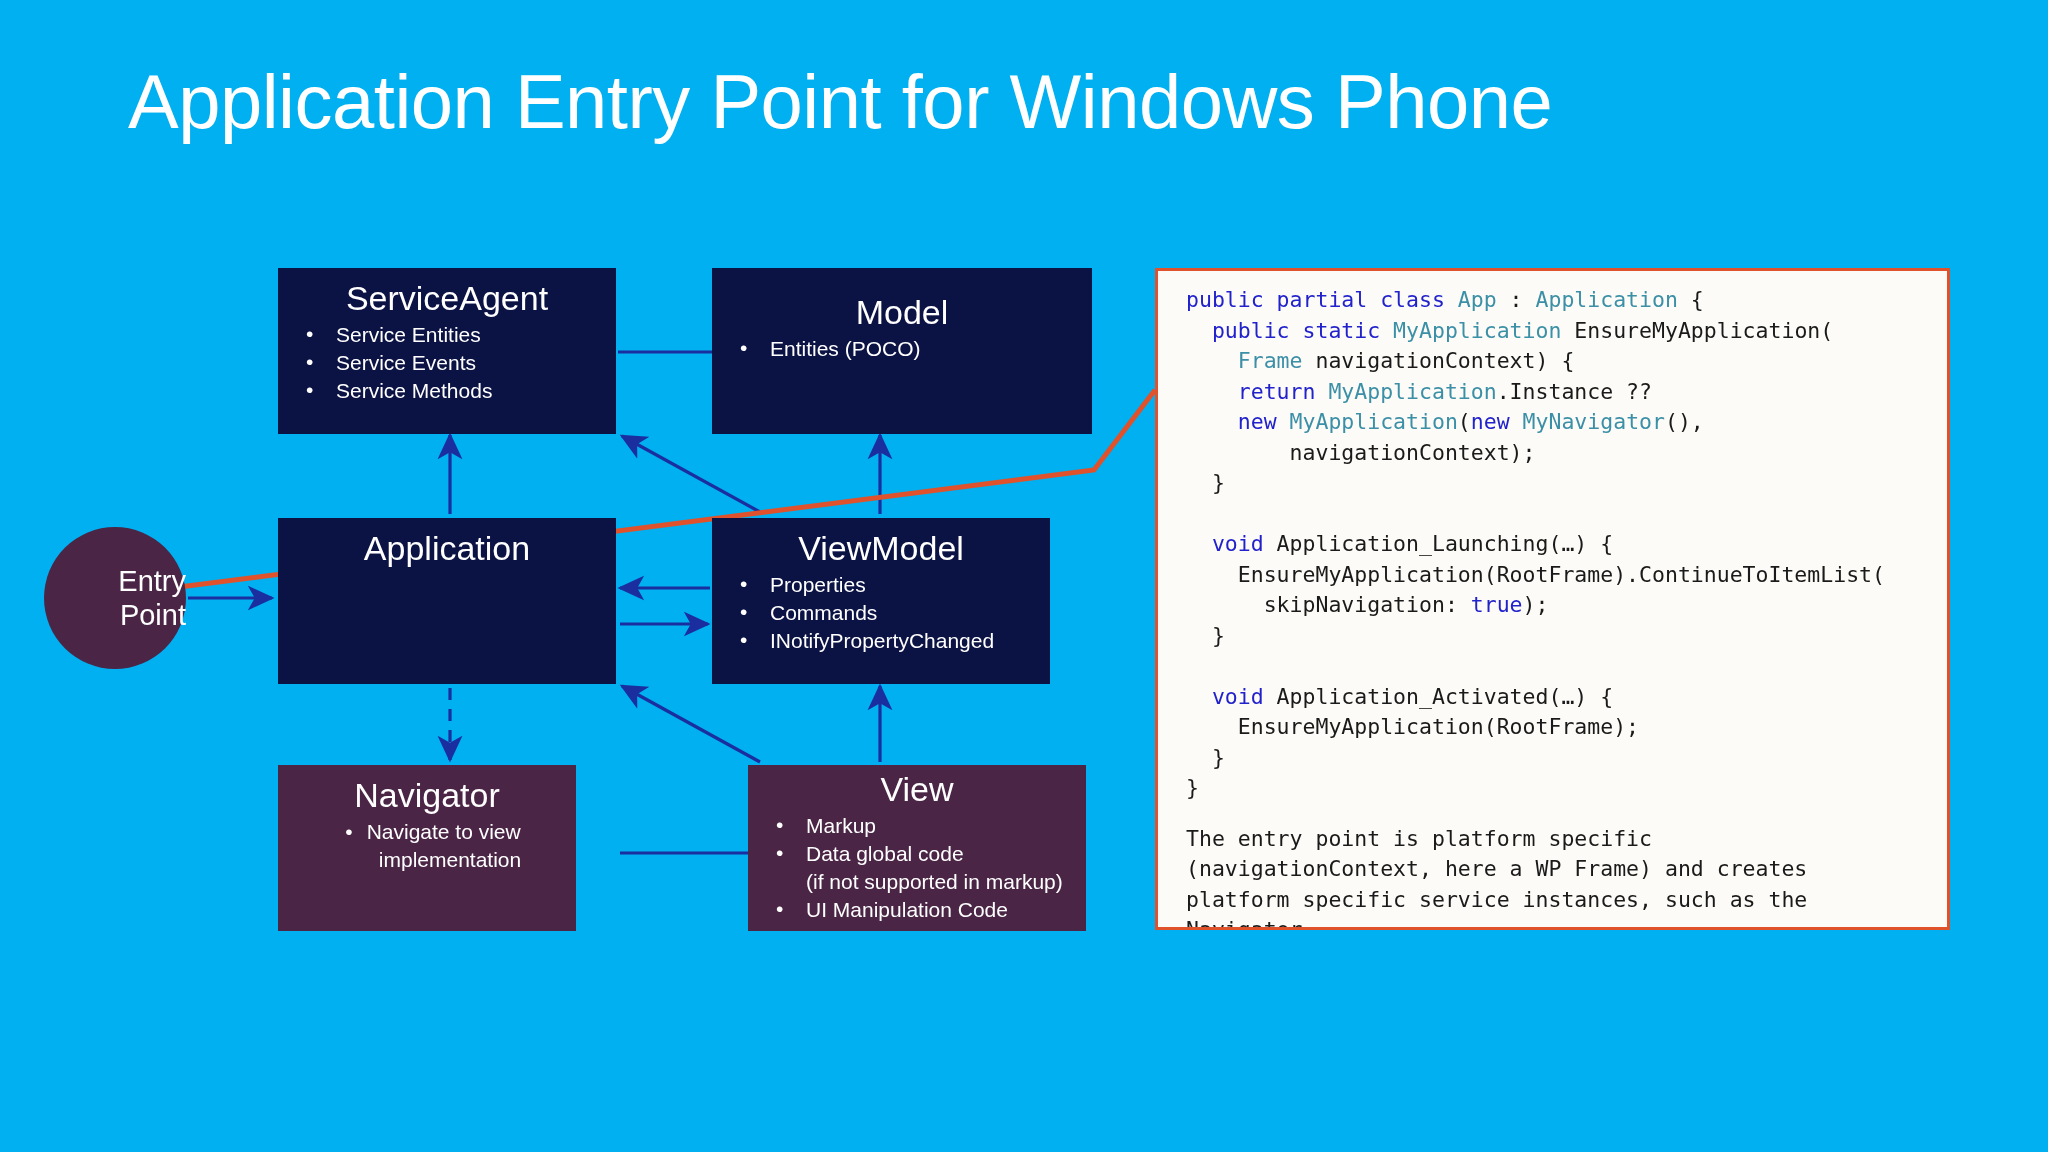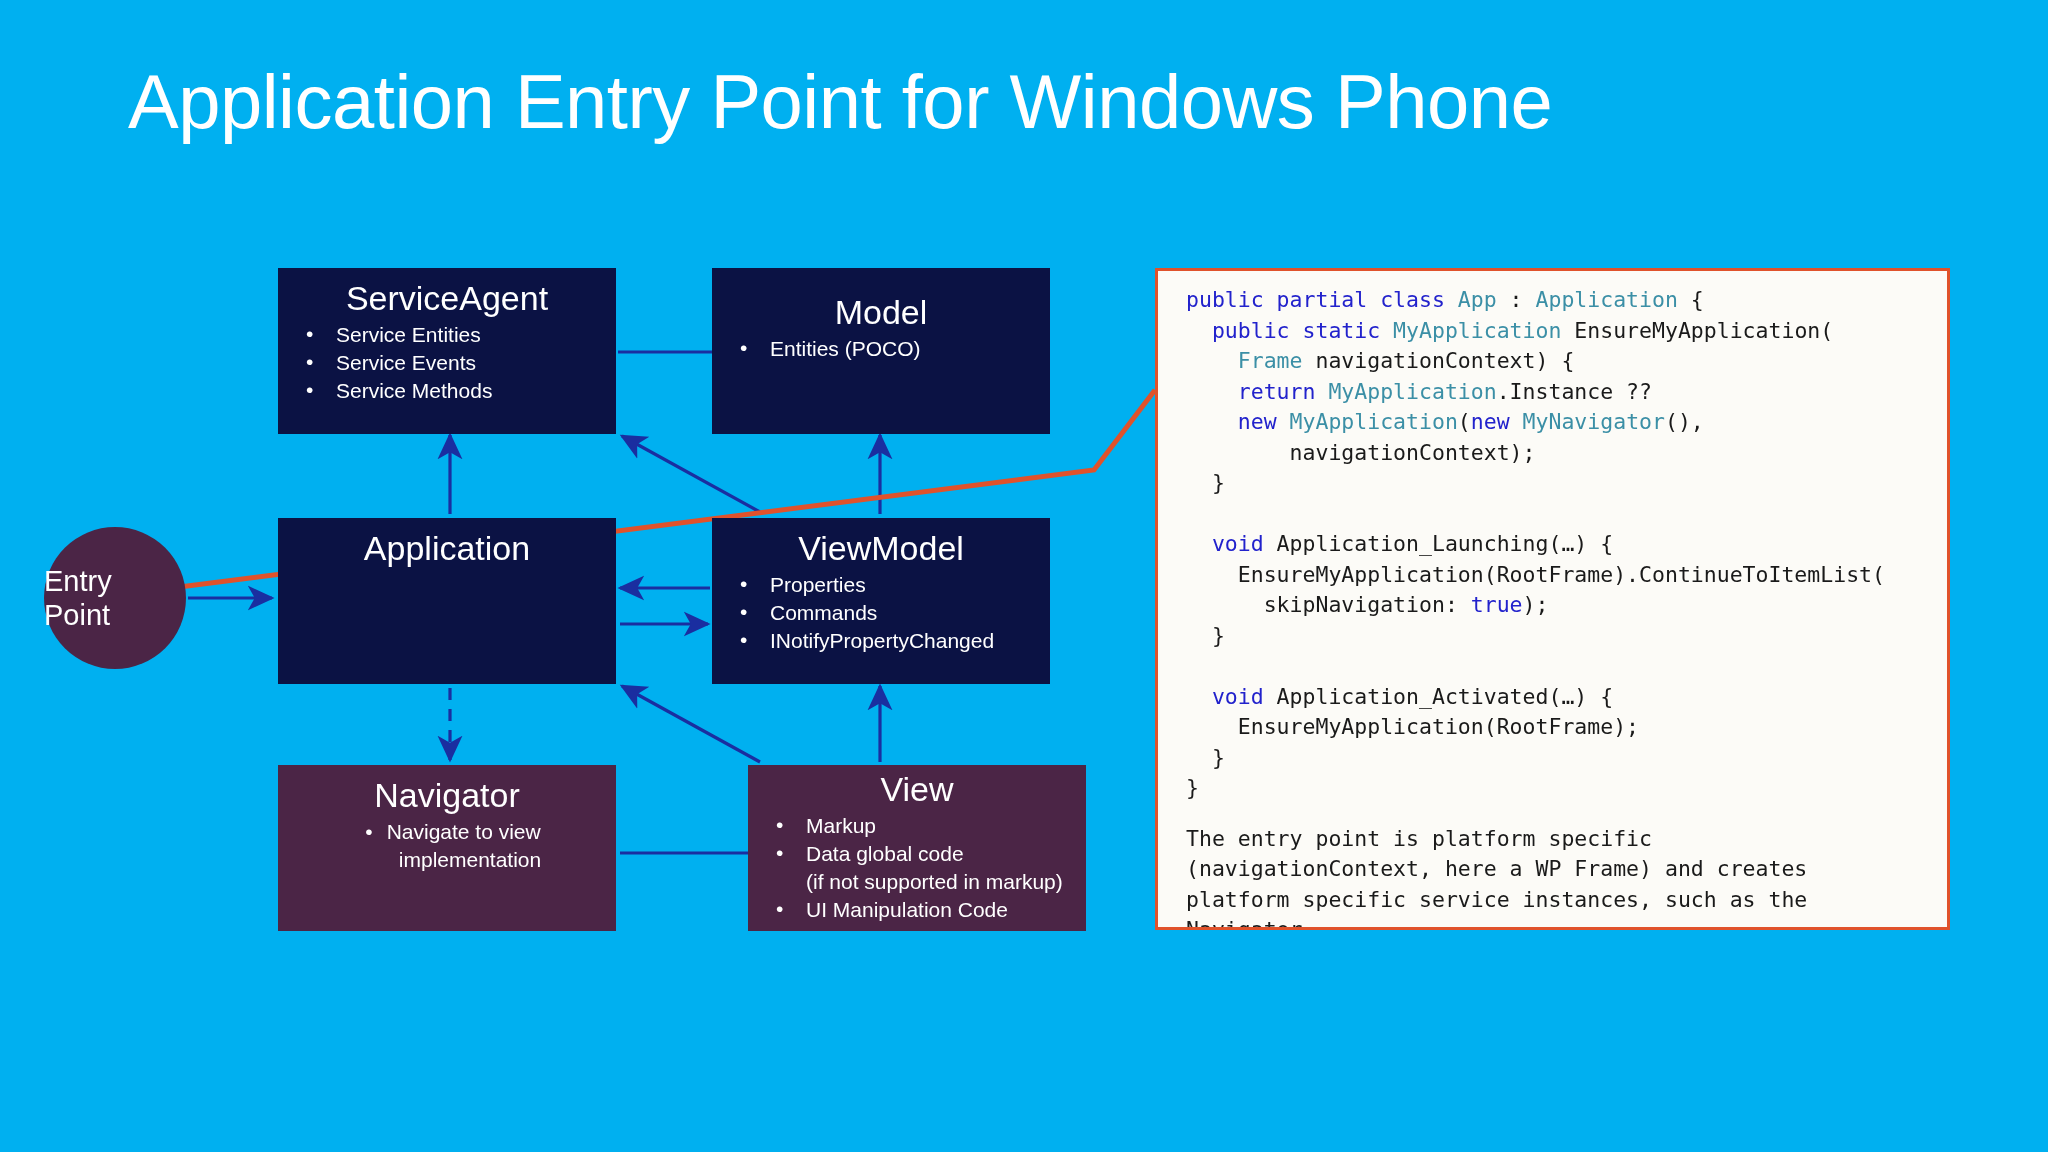--- a/index.html
+++ b/index.html
@@ -80,21 +80,21 @@
   
   #entry-point {
     position: absolute;
     left: 44px; top: 527px;
     width: 142px; height: 142px;
     border-radius: 50%;
     background: #4B2546;
     color: #FFFFFF;
     display: flex;
     flex-direction: column;
-    align-items: flex-start;
+    align-items: flex-end;
     justify-content: center;
     font-size: 29px;
     line-height: 1.18;
   }
 
   
   #arrows {
     position: absolute;
     left: 0; top: 0;
     width: 2048px; height: 1152px;
@@ -225,41 +225,41 @@
 
   <div class="dbox navy" style="left:278px; top:268px; width:338px; height:166px;">
     <span class="dbox-title">ServiceAgent</span>
     <ul>
       <li class="bulleted">Service Entities</li>
       <li class="bulleted">Service Events</li>
       <li class="bulleted">Service Methods</li>
     </ul>
   </div>
 
-  <div class="dbox navy" style="left:712px; top:268px; width:338px; height:166px;">
+  <div class="dbox navy" style="left:712px; top:268px; width:380px; height:166px;">
     <span class="dbox-title" style="margin-top:26px;">Model</span>
     <ul>
       <li class="bulleted">Entities (POCO)</li>
     </ul>
   </div>
 
   <div class="dbox navy" style="left:278px; top:518px; width:338px; height:166px;">
     <span class="dbox-title">Application</span>
   </div>
 
   <div class="dbox navy" style="left:712px; top:518px; width:338px; height:166px;">
     <span class="dbox-title">ViewModel</span>
     <ul>
       <li class="bulleted">Properties</li>
       <li class="bulleted">Commands</li>
       <li class="bulleted">INotifyPropertyChanged</li>
     </ul>
   </div>
 
-  <div class="dbox purple centerlist" style="left:278px; top:765px; width:338px; height:166px;">
+  <div class="dbox purple centerlist" style="left:278px; top:765px; width:298px; height:166px;">
     <span class="dbox-title">Navigator</span>
     <ul>
       <li class="bulleted">Navigate to view</li>
       <li class="nobullet indent">implementation</li>
     </ul>
   </div>
 
   <div class="dbox purple" style="left:748px; top:765px; width:338px; height:166px;">
     <span class="dbox-title" style="margin-top:6px;">View</span>
     <ul>

